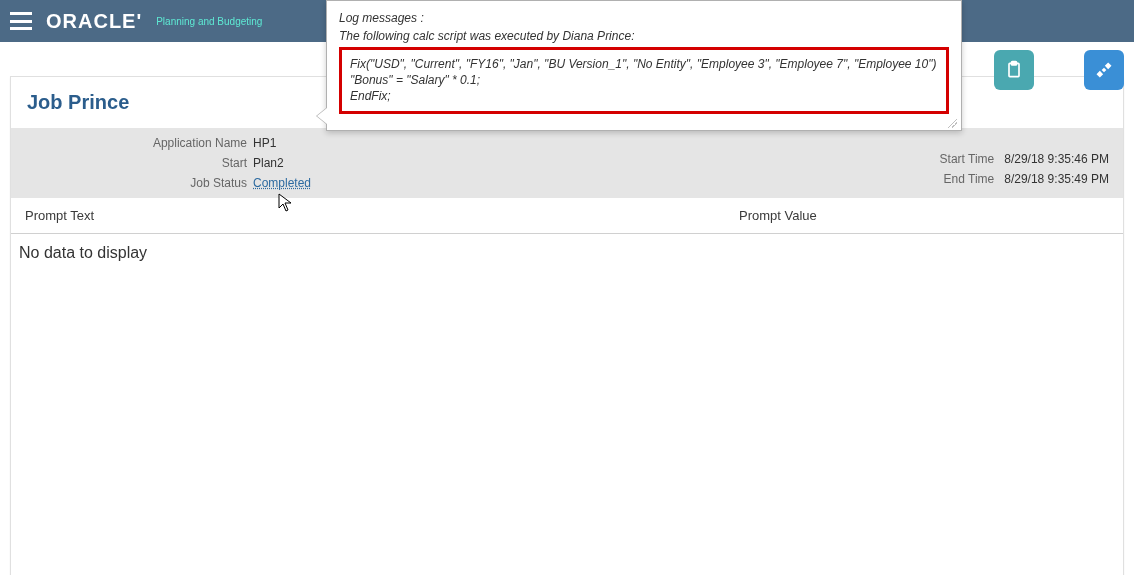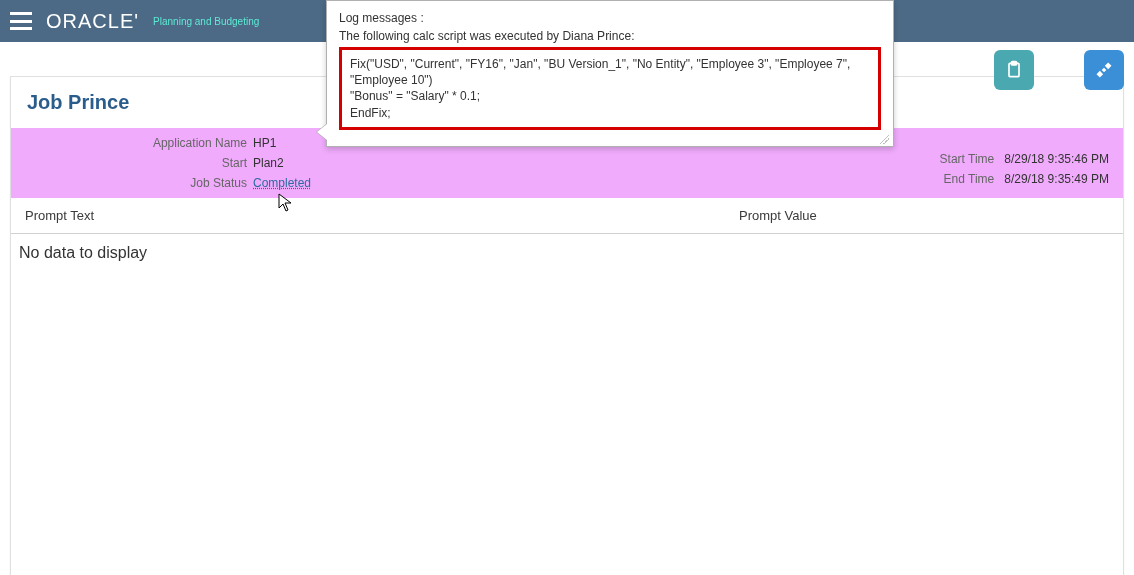--- a/index.html
+++ b/index.html
@@ -9,39 +9,39 @@
     background: #4c6a86;
     color: #fff;
     display: flex;
     align-items: center;
     padding: 0 10px;
     gap: 14px;
     position: relative;
   }
   .hamburger { width: 22px; height: 18px; display:flex; flex-direction:column; justify-content:space-between; cursor:pointer; }
   .hamburger div { height: 3px; background:#fff; }
-  .oracle-logo { font-weight: 400; font-size: 20px; letter-spacing: 1px; }
+  .oracle-logo { font-weight: 700; font-size: 20px; letter-spacing: 1px; }
   .app-title { font-size: 10px; color:#5eead4; white-space: nowrap; }
   .top-icons { position:absolute; right:10px; top:50px; display:flex; gap:50px; z-index:5; }
   .tile-icon { width:40px; height:40px; border-radius:6px; display:flex; align-items:center; justify-content:center; color:#fff; }
   .tile-teal { background:#4aa8b0; }
   .tile-blue { background:#3a8fd6; }
 
   .page-area { padding: 0; position: relative; }
   .card {
     margin: 34px 10px 0 10px;
     background:#fff;
     border: 1px solid #e0e0e0;
     box-shadow: 0 1px 2px rgba(0,0,0,0.05);
     min-height: 500px;
     position: relative;
   }
   .card-title { font-size: 20px; font-weight: bold; color:#2b5d8c; padding: 14px 16px; }
   .details-band {
-    background:#f0abfc;
+    background:#e5e5e5;
     padding: 8px 16px 8px 16px;
     position: relative;
   }
   .details-grid {
     display: grid;
     grid-template-columns: 220px 1fr;
     column-gap: 6px;
     row-gap: 6px;
     font-size: 12px;
     color:#333;
@@ -73,28 +73,29 @@
   }
   .col-prompt-text { flex: 0 0 720px; padding-left: 6px; }
   .col-prompt-value { flex: 1; }
   .no-data { font-size: 16px; color:#333; padding: 10px 8px; }
 
   
   .tooltip-panel {
     position: absolute;
     left: 326px;
     top: 0px;
-    width: 568px;
+    width: 636px;
     background: #fff;
     border: 1px solid #b0b0b0;
     box-shadow: 0 2px 6px rgba(0,0,0,0.2);
     padding: 10px 12px 16px 12px;
     font-size: 12px;
     color:#333;
     z-index: 20;
+    font-style: italic;
   }
   .tooltip-panel .arrow {
     position:absolute;
     left: -10px;
     bottom: 6px;
     width:0; height:0;
     border-top: 8px solid transparent;
     border-bottom: 8px solid transparent;
     border-right: 10px solid #fff;
     filter: drop-shadow(-1px 0 0 #b0b0b0);

